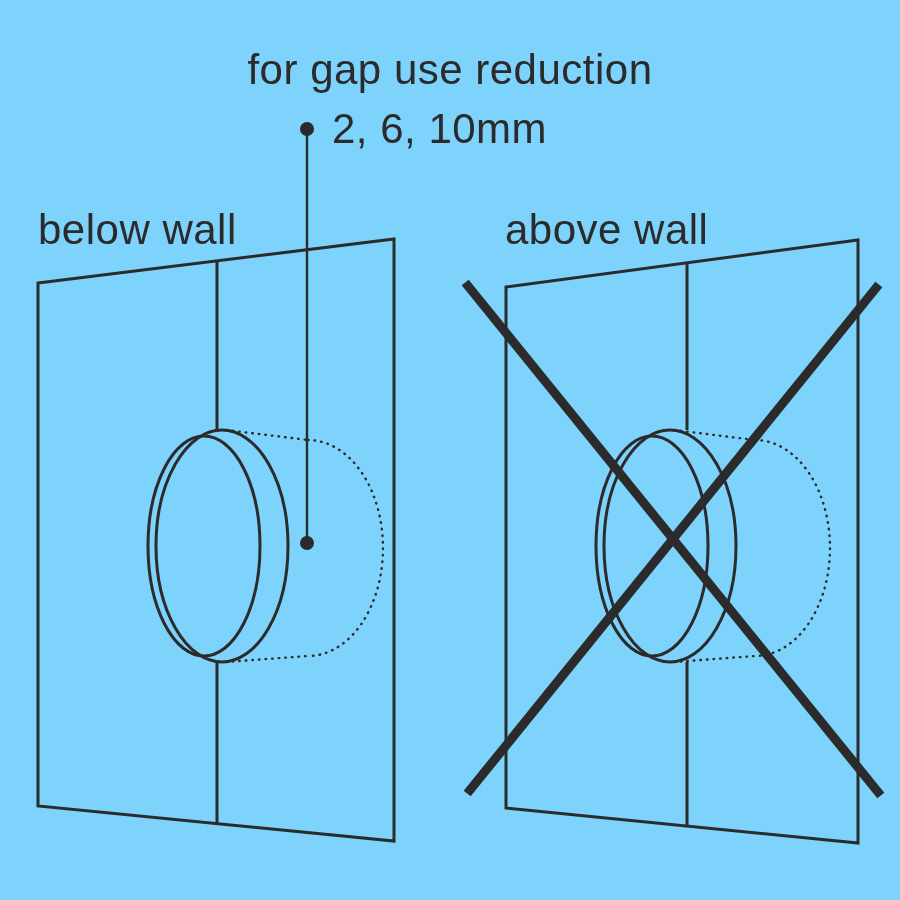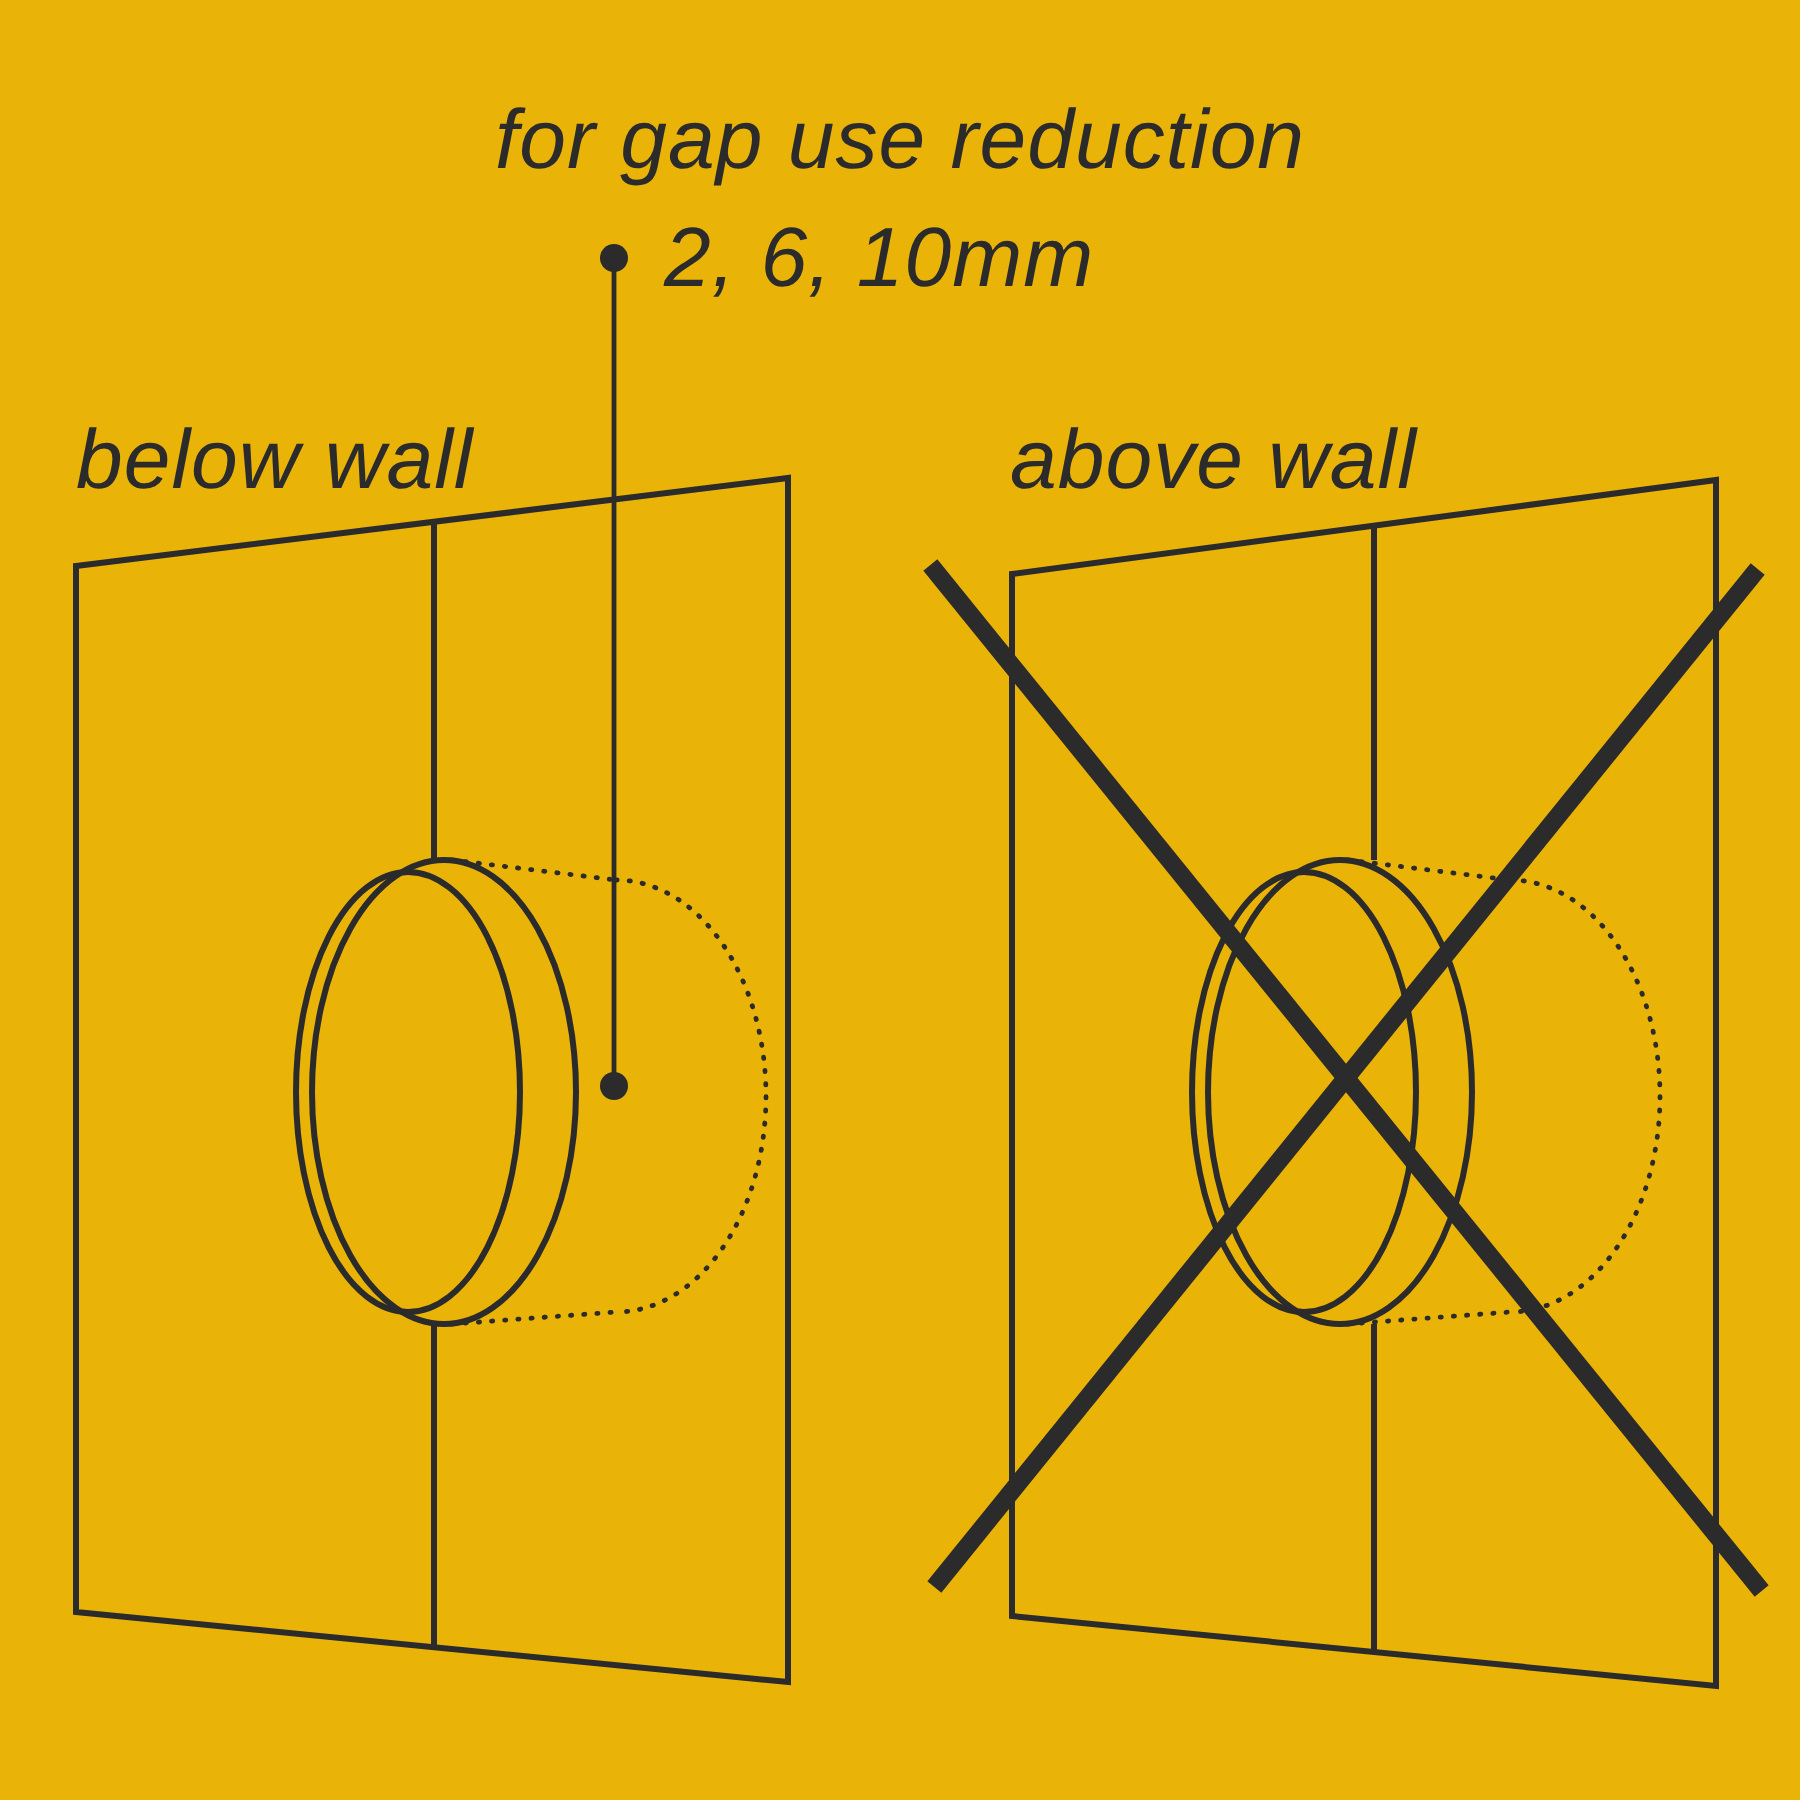--- a/index.html
+++ b/index.html
@@ -1,23 +1,22 @@
 <!DOCTYPE html>
 <html><head>
 <meta charset="utf-8">
 <style>
   html, body { margin: 0; padding: 0; background: #ecedec; }
   .stage {
     position: relative;
     width: 900px;
     height: 900px;
-    background: #eab308;
+    background: #7dd3fc;
     overflow: hidden;
     font-family: "Liberation Sans", sans-serif;
-    font-style: italic;
   }
   .stage svg { display: block; width: 900px; height: 900px; }
   text {
     fill: #2b2b2b;
     font-family: "Liberation Sans", sans-serif;
     letter-spacing: 0.5px;
   }
   .t-title { font-size: 42px; }
   .t-sub   { font-size: 42px; }
   .t-label { font-size: 42px; }

